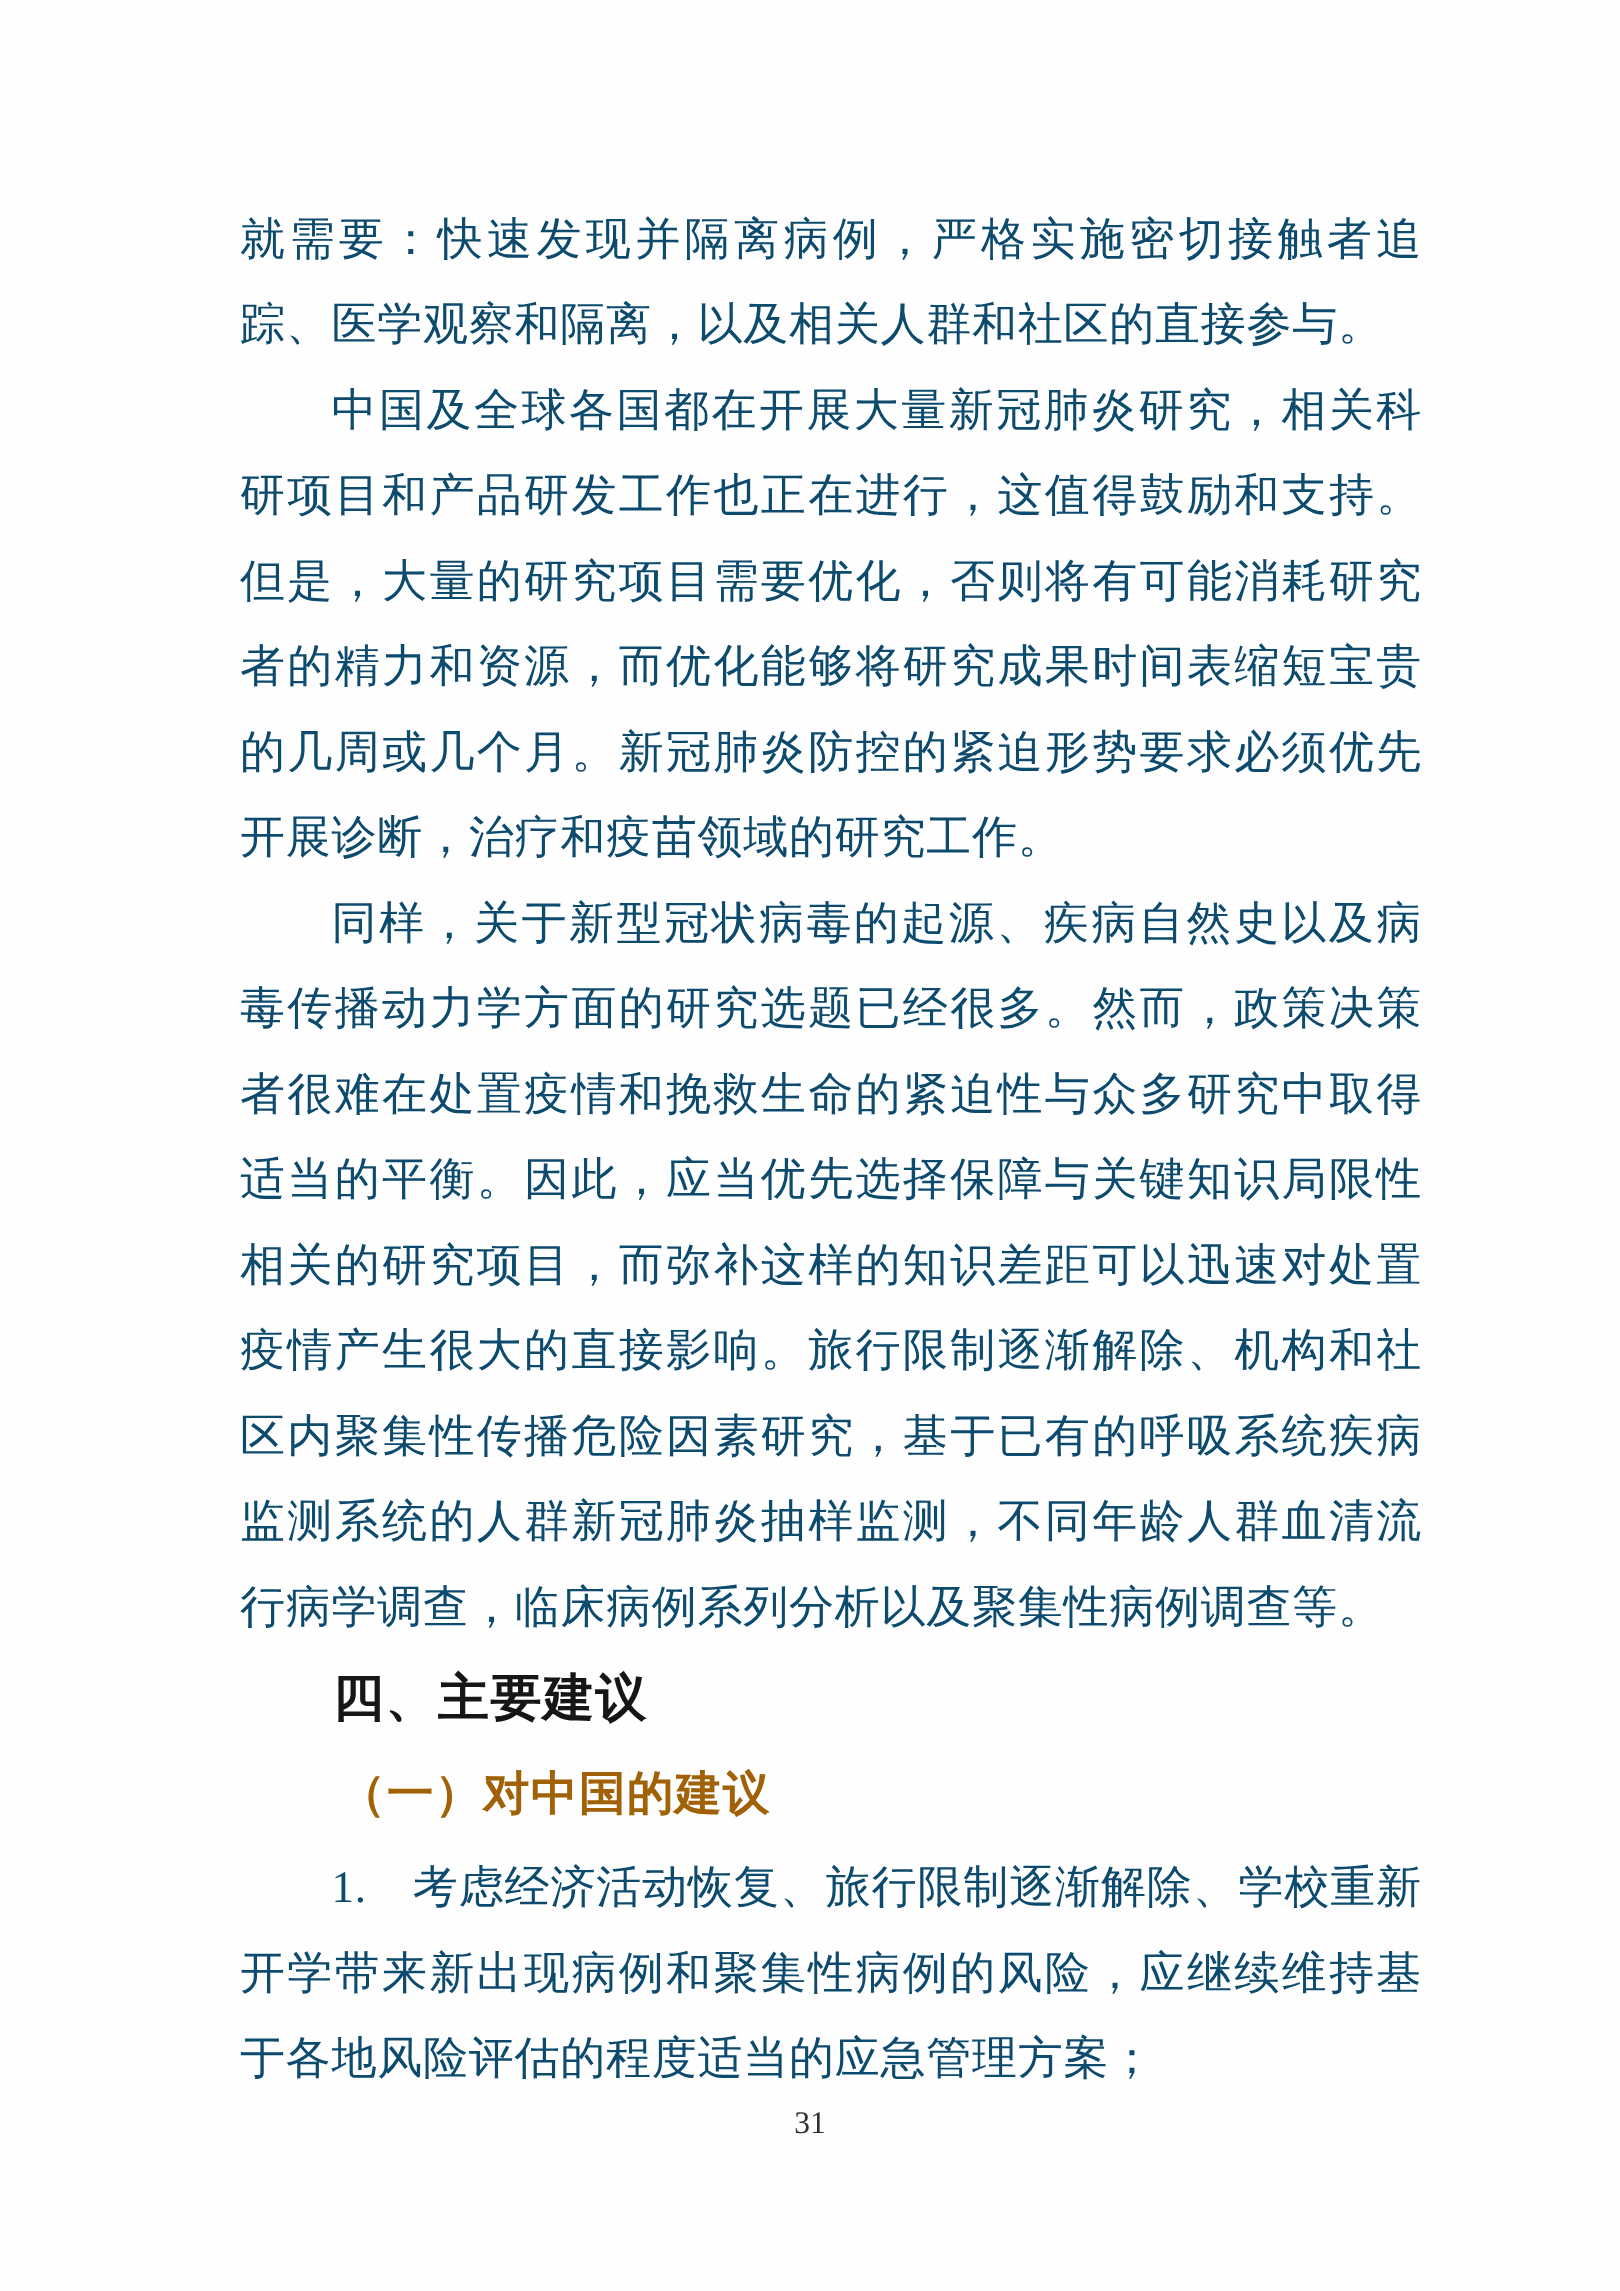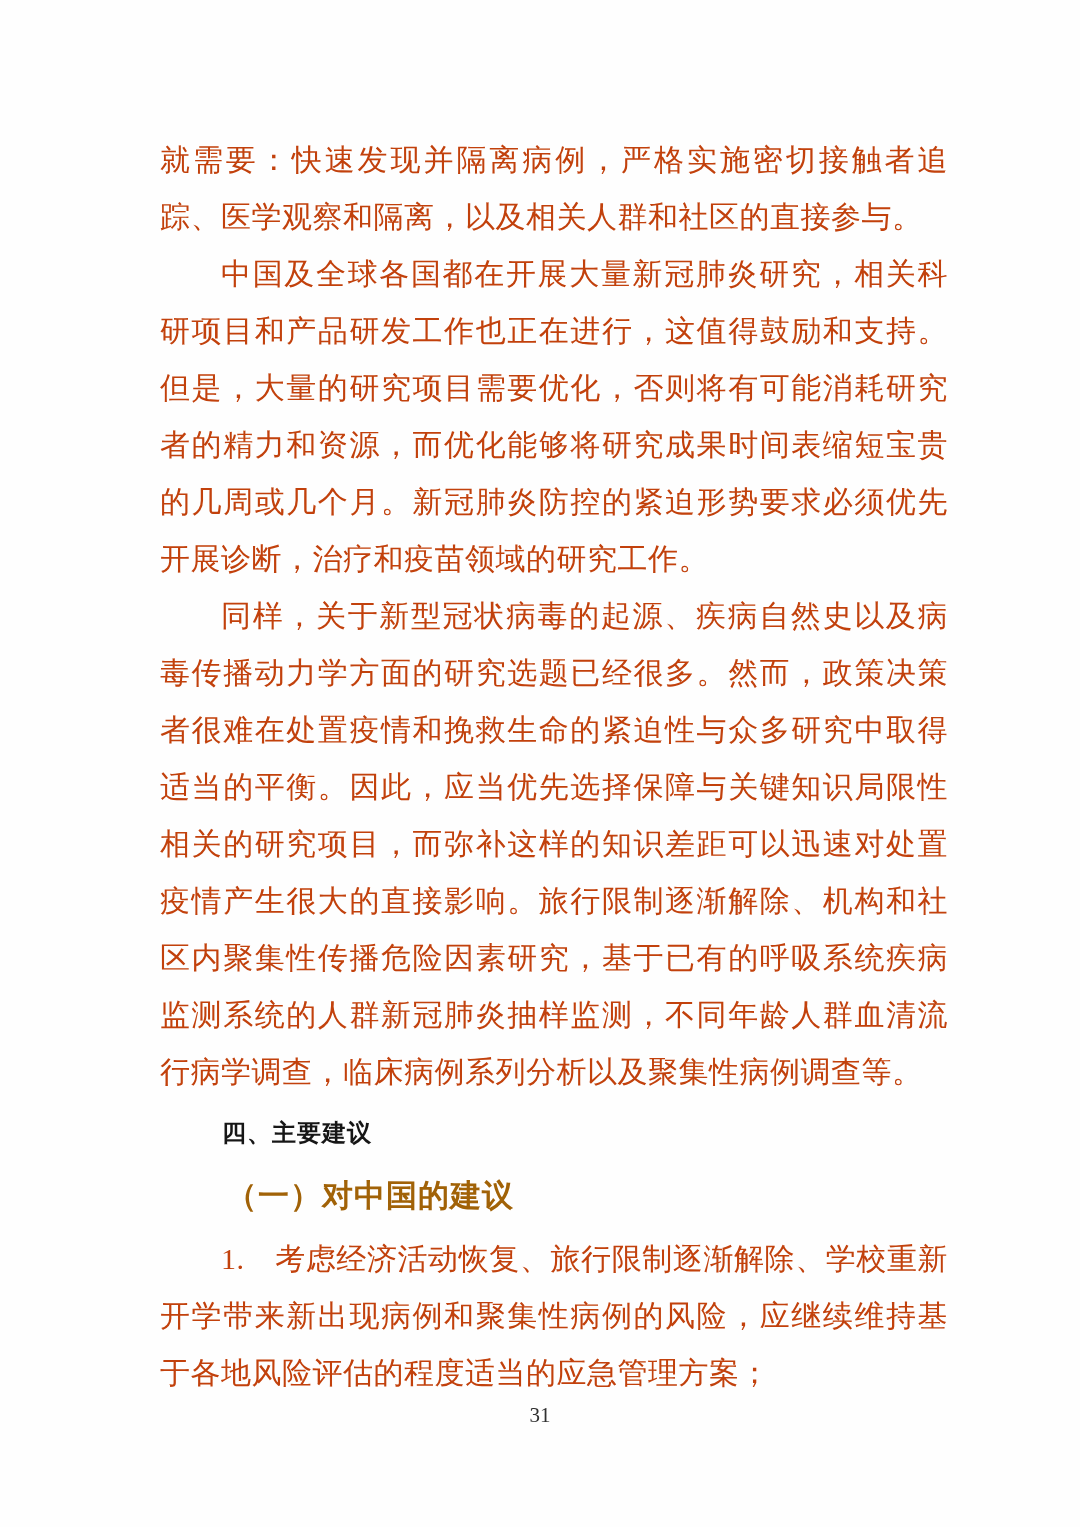--- a/index.html
+++ b/index.html
@@ -19,32 +19,32 @@
   .content {
     position: absolute;
     top: 131px;
     left: 160px;
     width: 788px;
   }
   .body-text {
     margin: 0;
     font-size: 30px;
     line-height: 57px;
-    color: #c2410c;
+    color: #0c4a6e;
     text-align: justify;
     font-weight: 400;
     letter-spacing: 0.5px;
   }
   .indent-2em {
     text-indent: 61px;
   }
   .section-heading {
     margin: 4px 0 0 0;
     font-family: "Liberation Sans", sans-serif;
-    font-size: 24px;
+    font-size: 34px;
     font-weight: 700;
     color: #161616;
     line-height: 57px;
     text-indent: 62px;
     letter-spacing: 1px;
   }
   .subsection-heading {
     margin: 6px 0 6px 0;
     font-family: "Liberation Serif", serif;
     font-size: 31px;

